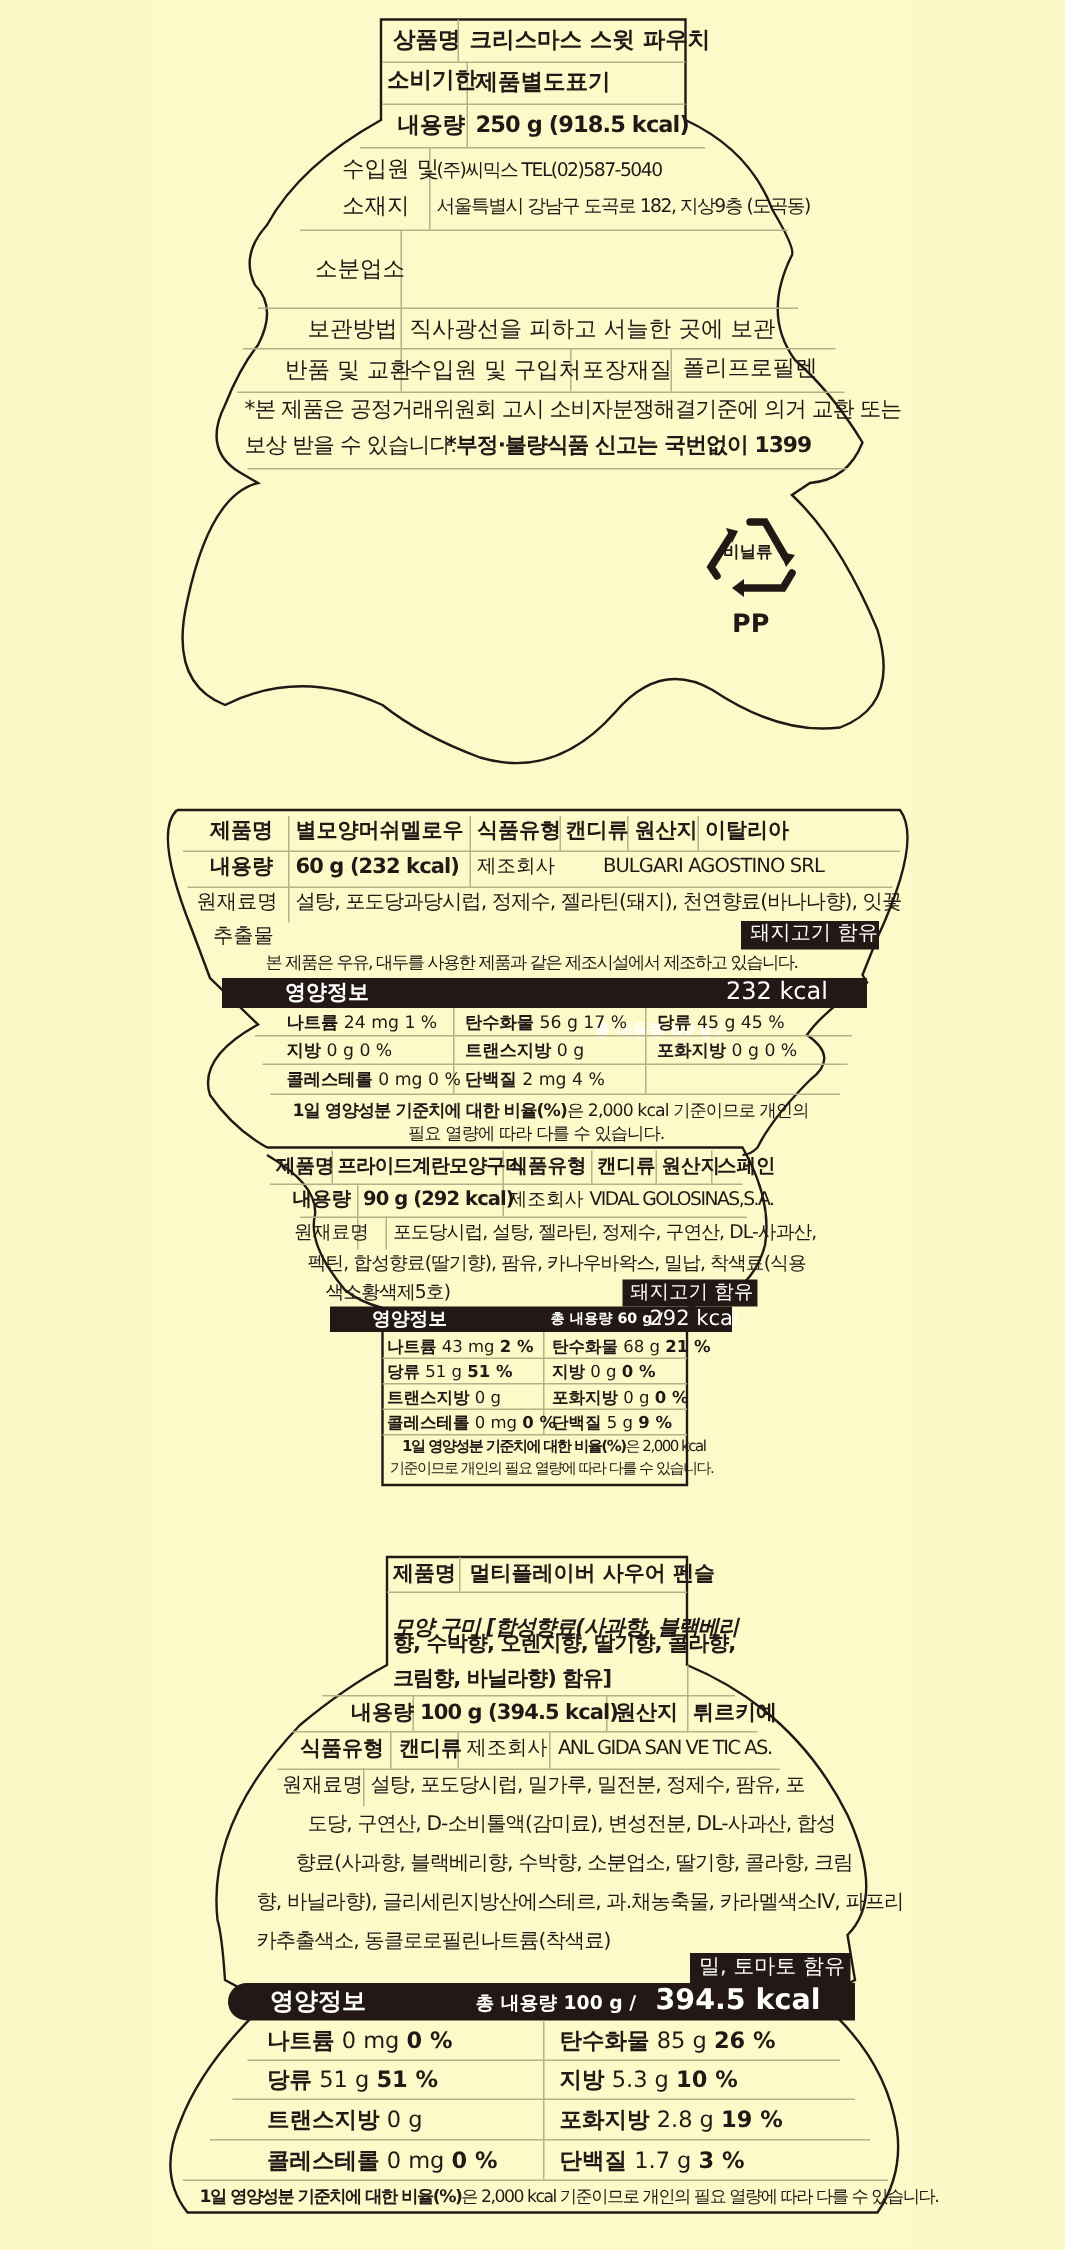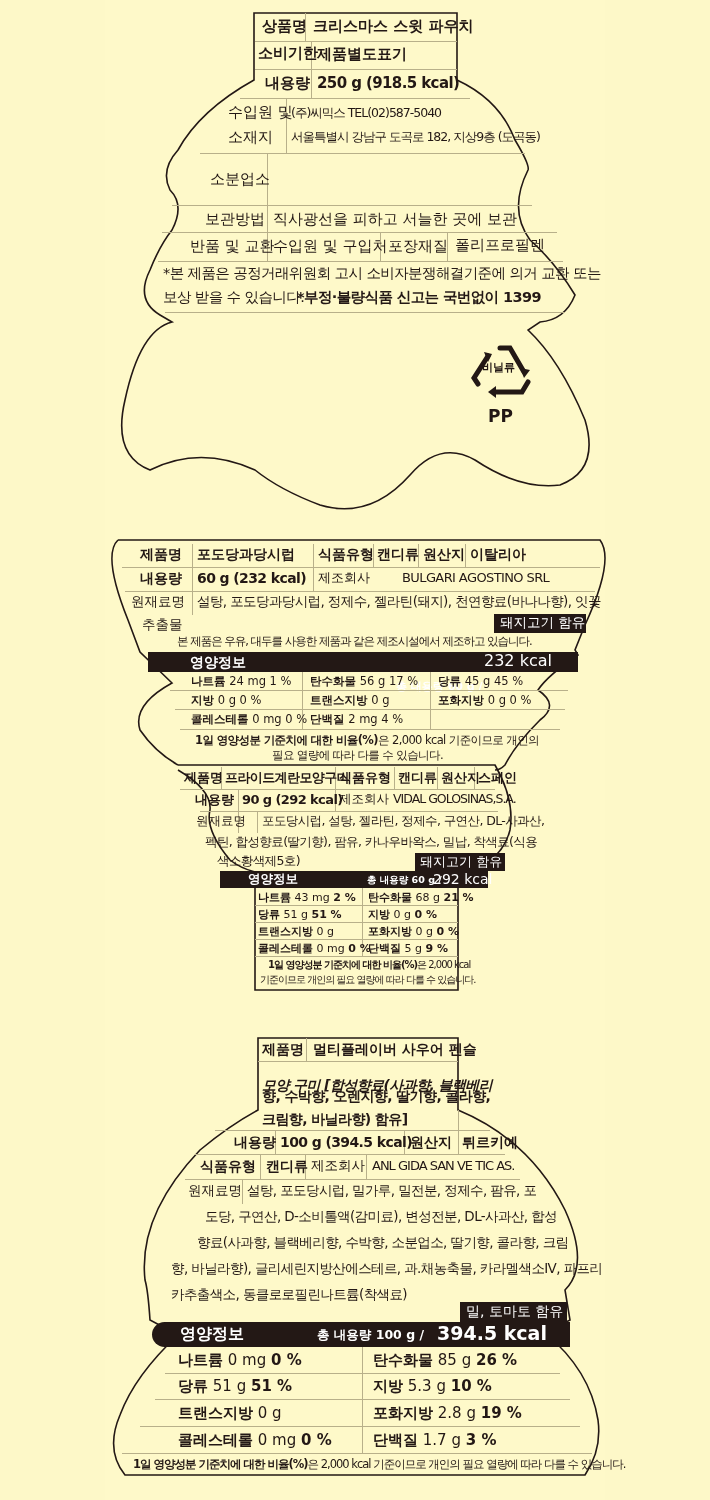--- a/index.html
+++ b/index.html
@@ -97,21 +97,21 @@
 <div>
   <div class="hl" style="left:122px;top:567px;width:478px;"></div>
   <div class="hl" style="left:125px;top:591px;width:470px;"></div>
   <div class="vl" style="left:192px;top:544px;height:71px;"></div>
   <div class="vl" style="left:313px;top:544px;height:47px;"></div>
   <div class="vl" style="left:373px;top:544px;height:23px;"></div>
   <div class="vl" style="left:418px;top:544px;height:23px;"></div>
   <div class="vl" style="left:465px;top:544px;height:23px;"></div>
 
   <span class="t b" style="left:140px;top:547px;font-size:14px;">제품명</span>
-  <span class="t b" style="left:197px;top:547px;font-size:14px;">포도당과당시럽</span>
+  <span class="t b" style="left:197px;top:547px;font-size:14px;">별모양머쉬멜로우</span>
   <span class="t b" style="left:318px;top:547px;font-size:14px;">식품유형</span>
   <span class="t b" style="left:377px;top:547px;font-size:14px;">캔디류</span>
   <span class="t b" style="left:423px;top:547px;font-size:14px;">원산지</span>
   <span class="t b" style="left:470px;top:547px;font-size:14px;">이탈리아</span>
 
   <span class="t b" style="left:140px;top:571px;font-size:14px;">내용량</span>
   <span class="t b cond" style="left:197px;top:571px;font-size:14px;">60 g (232 kcal)</span>
   <span class="t" style="left:318px;top:571px;font-size:13px;">제조회사</span>
   <span class="t cond" style="left:378px;top:571px;font-size:13px;margin-left:24px;">BULGARI AGOSTINO SRL</span>
 

